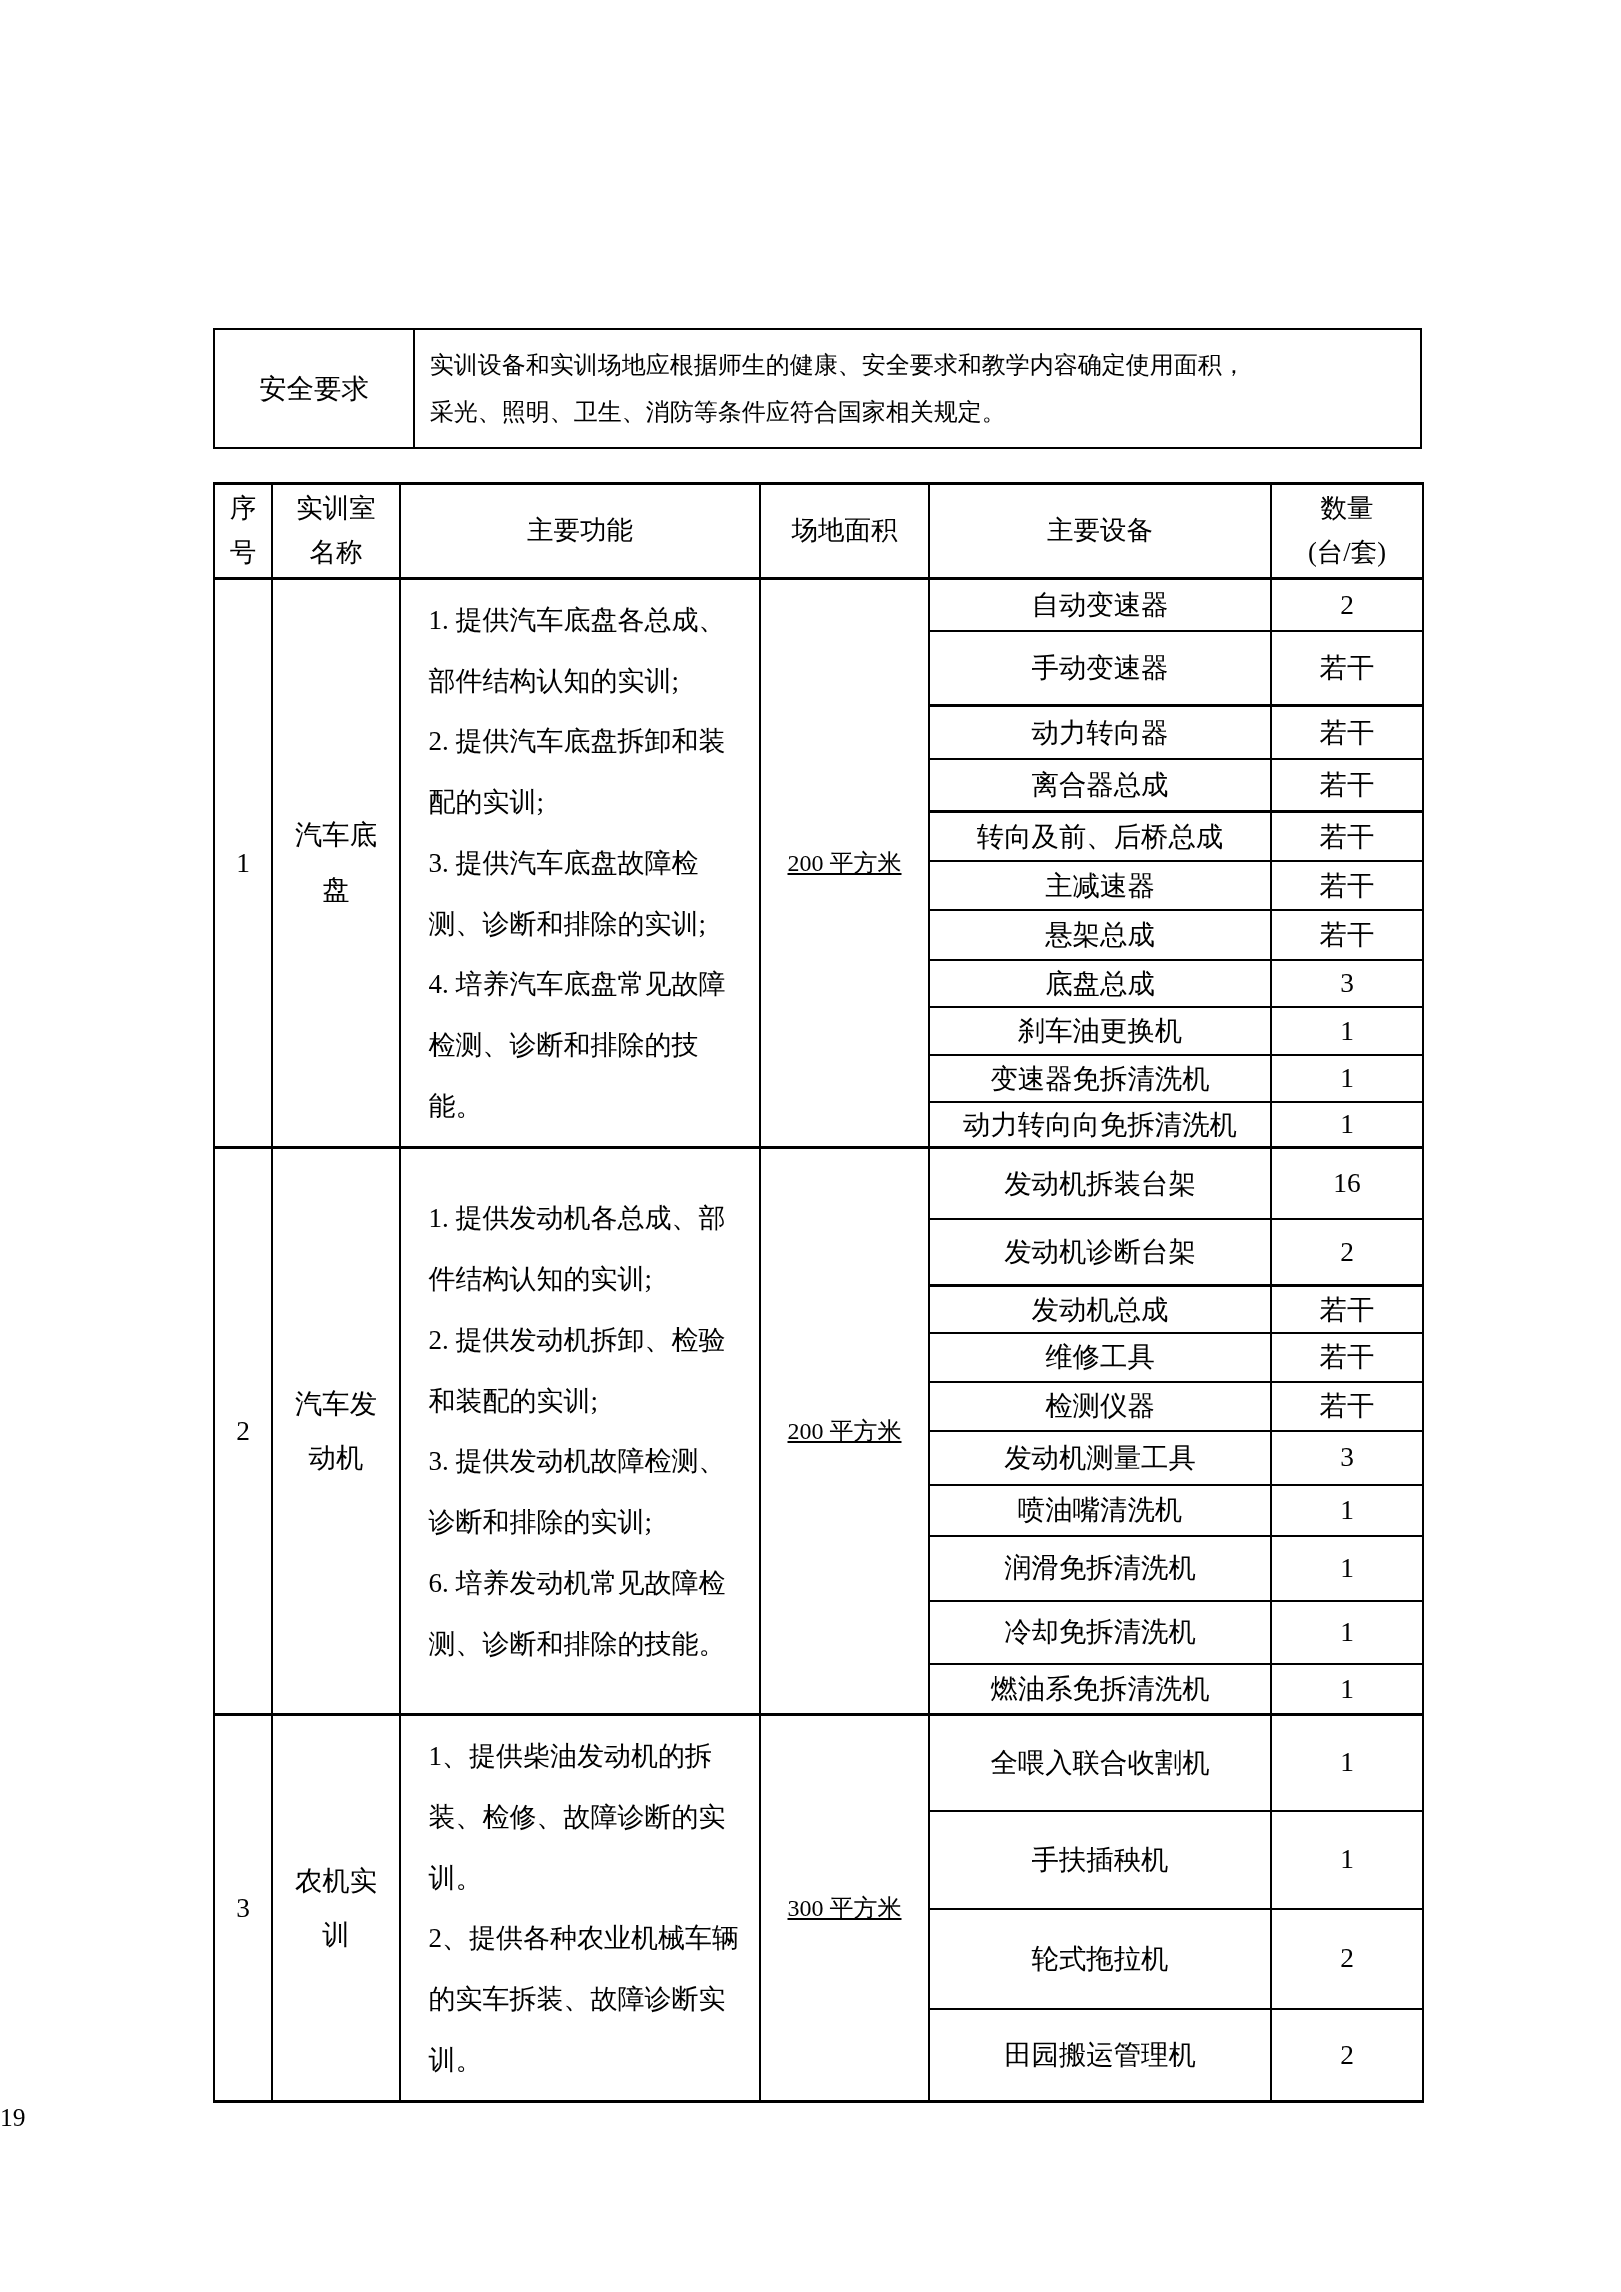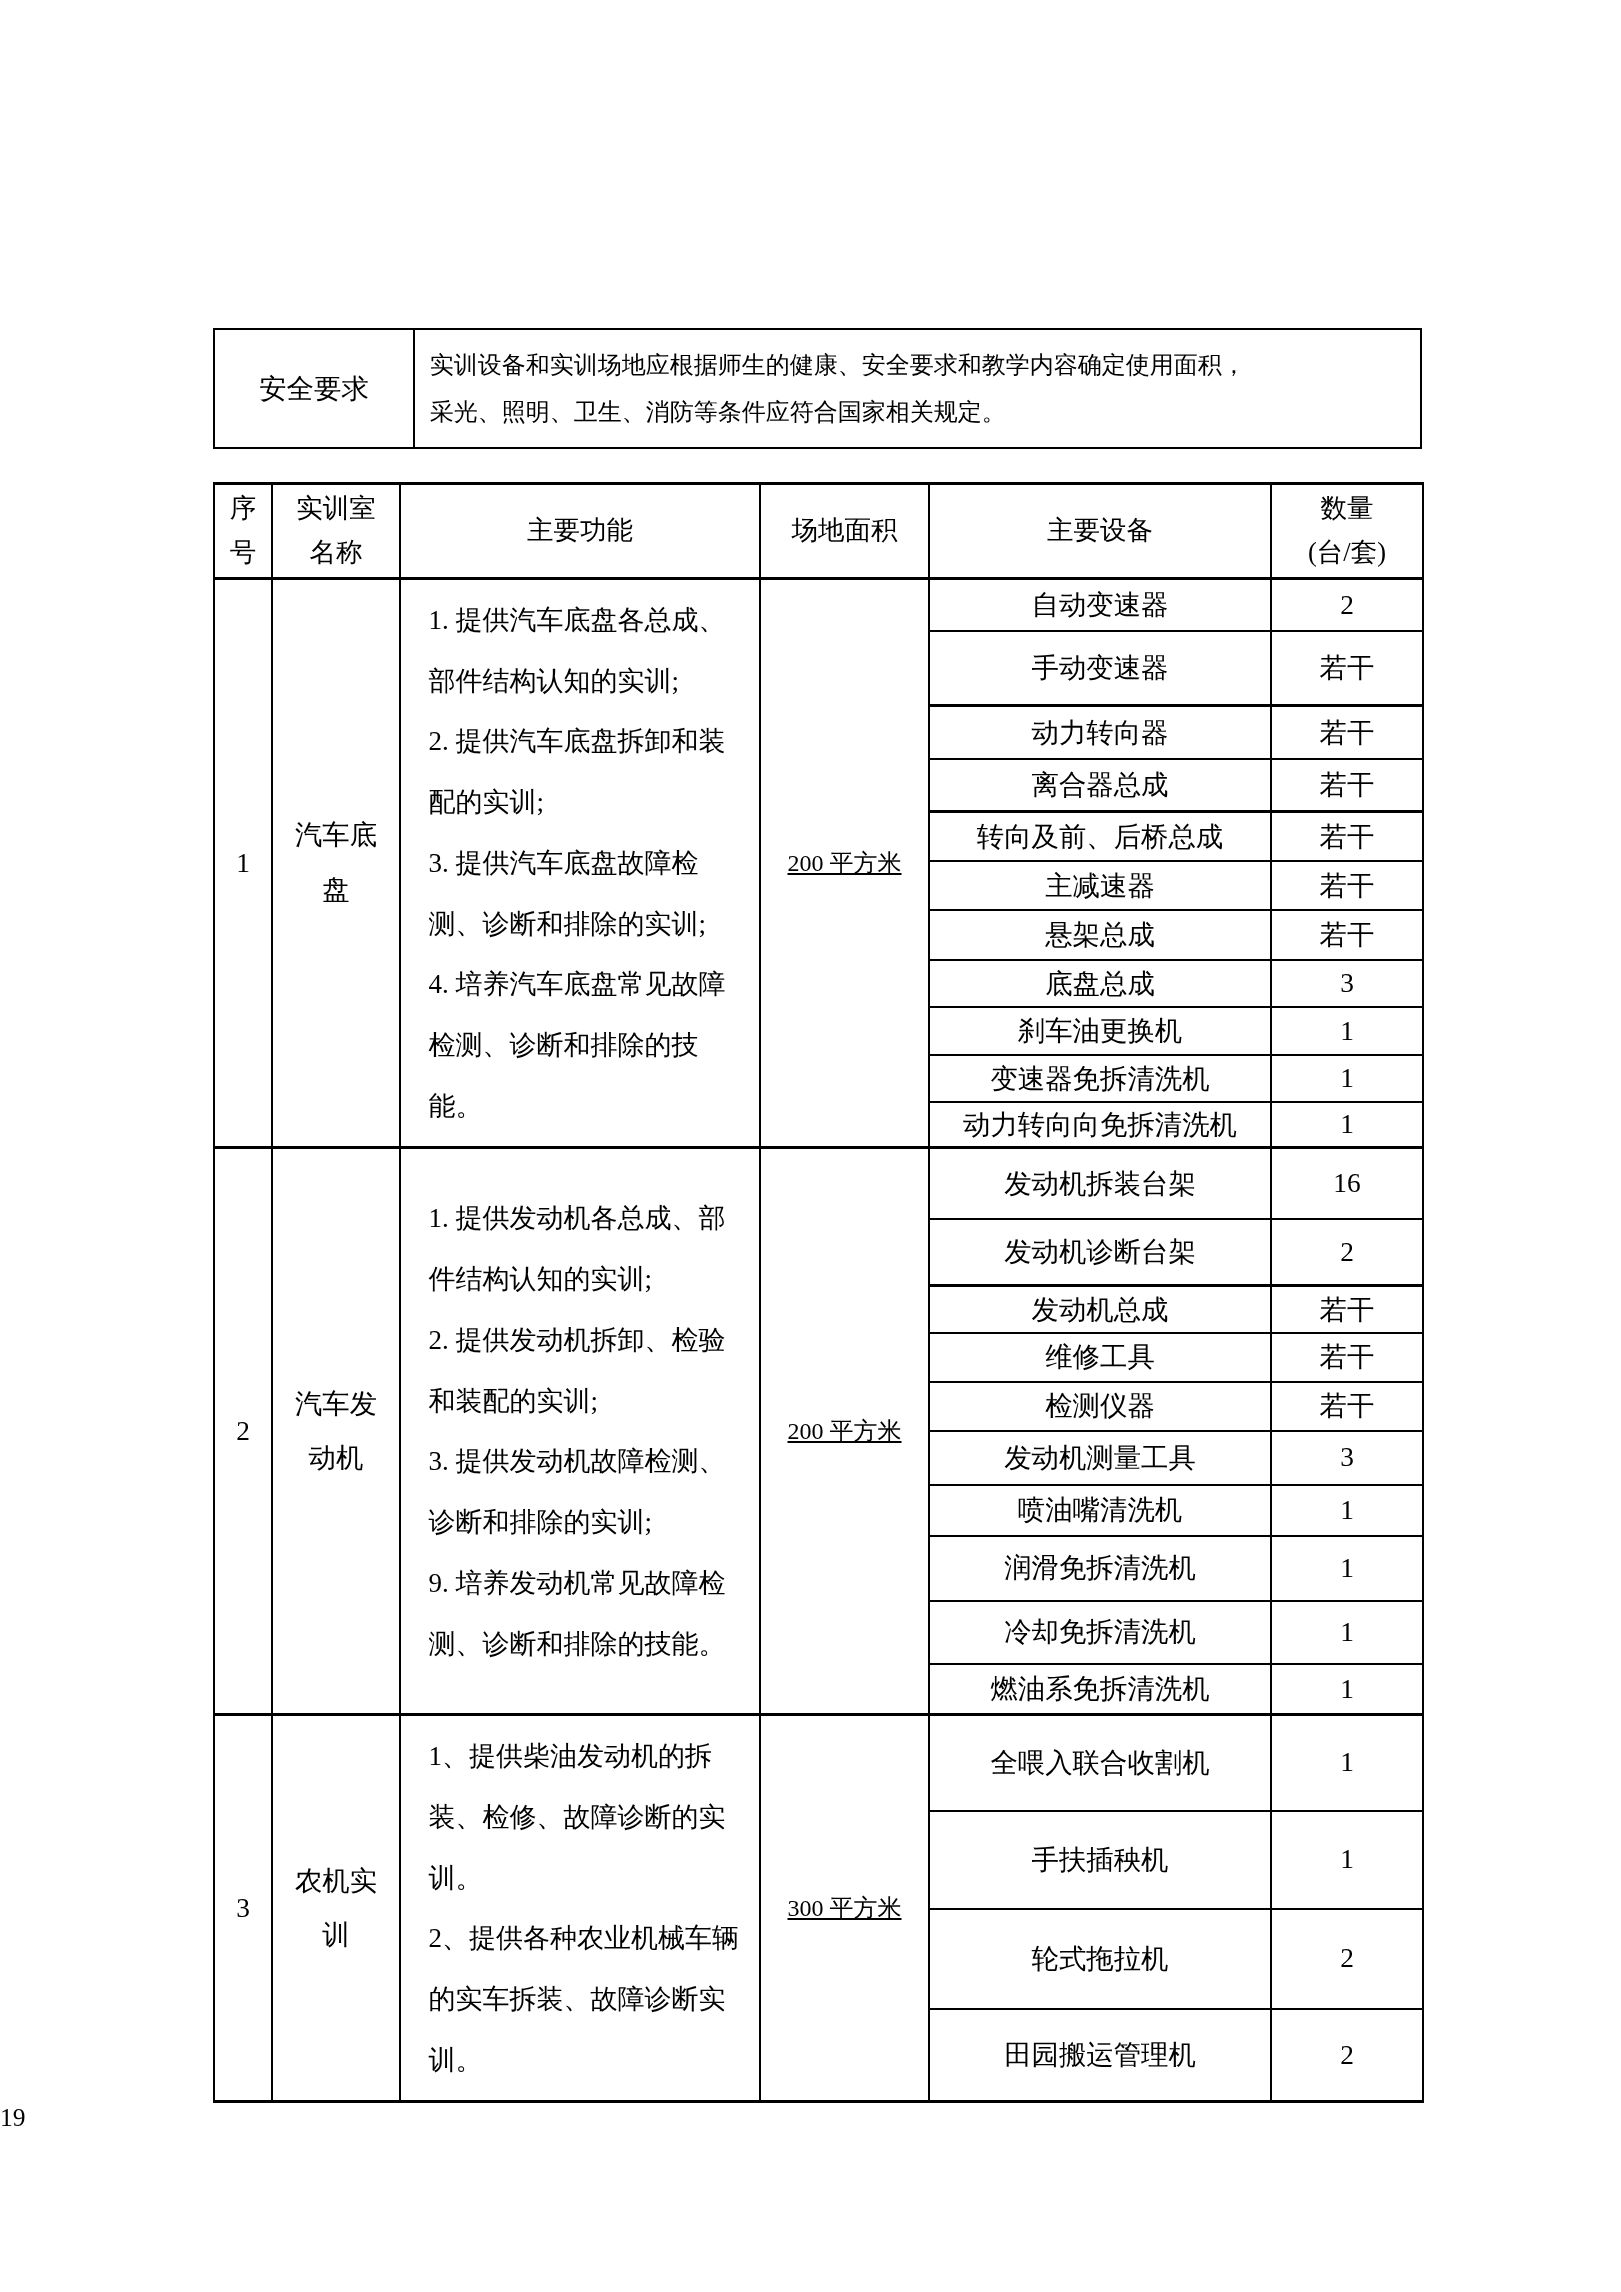--- a/index.html
+++ b/index.html
@@ -185,21 +185,21 @@
       <td class="serial" rowspan="10">2</td>
       <td class="room" rowspan="10">汽车发
 动机</td>
       <td class="func" rowspan="10">
         <div class="fn">1. 提供发动机各总成、部
 件结构认知的实训;</div>
         <div class="fn">2. 提供发动机拆卸、检验
 和装配的实训;</div>
         <div class="fn">3. 提供发动机故障检测、
 诊断和排除的实训;</div>
-        <div class="fn">9. 培养发动机常见故障检
+        <div class="fn">6. 培养发动机常见故障检
 测、诊断和排除的技能。</div>
       </td>
       <td class="area" rowspan="10">200 平方米</td>
       <td class="equip">发动机拆装台架</td>
       <td class="qty">16</td>
     </tr>
     <tr class="hb" style="height:67px">
       <td class="equip">发动机诊断台架</td>
       <td class="qty">2</td>
     </tr>

